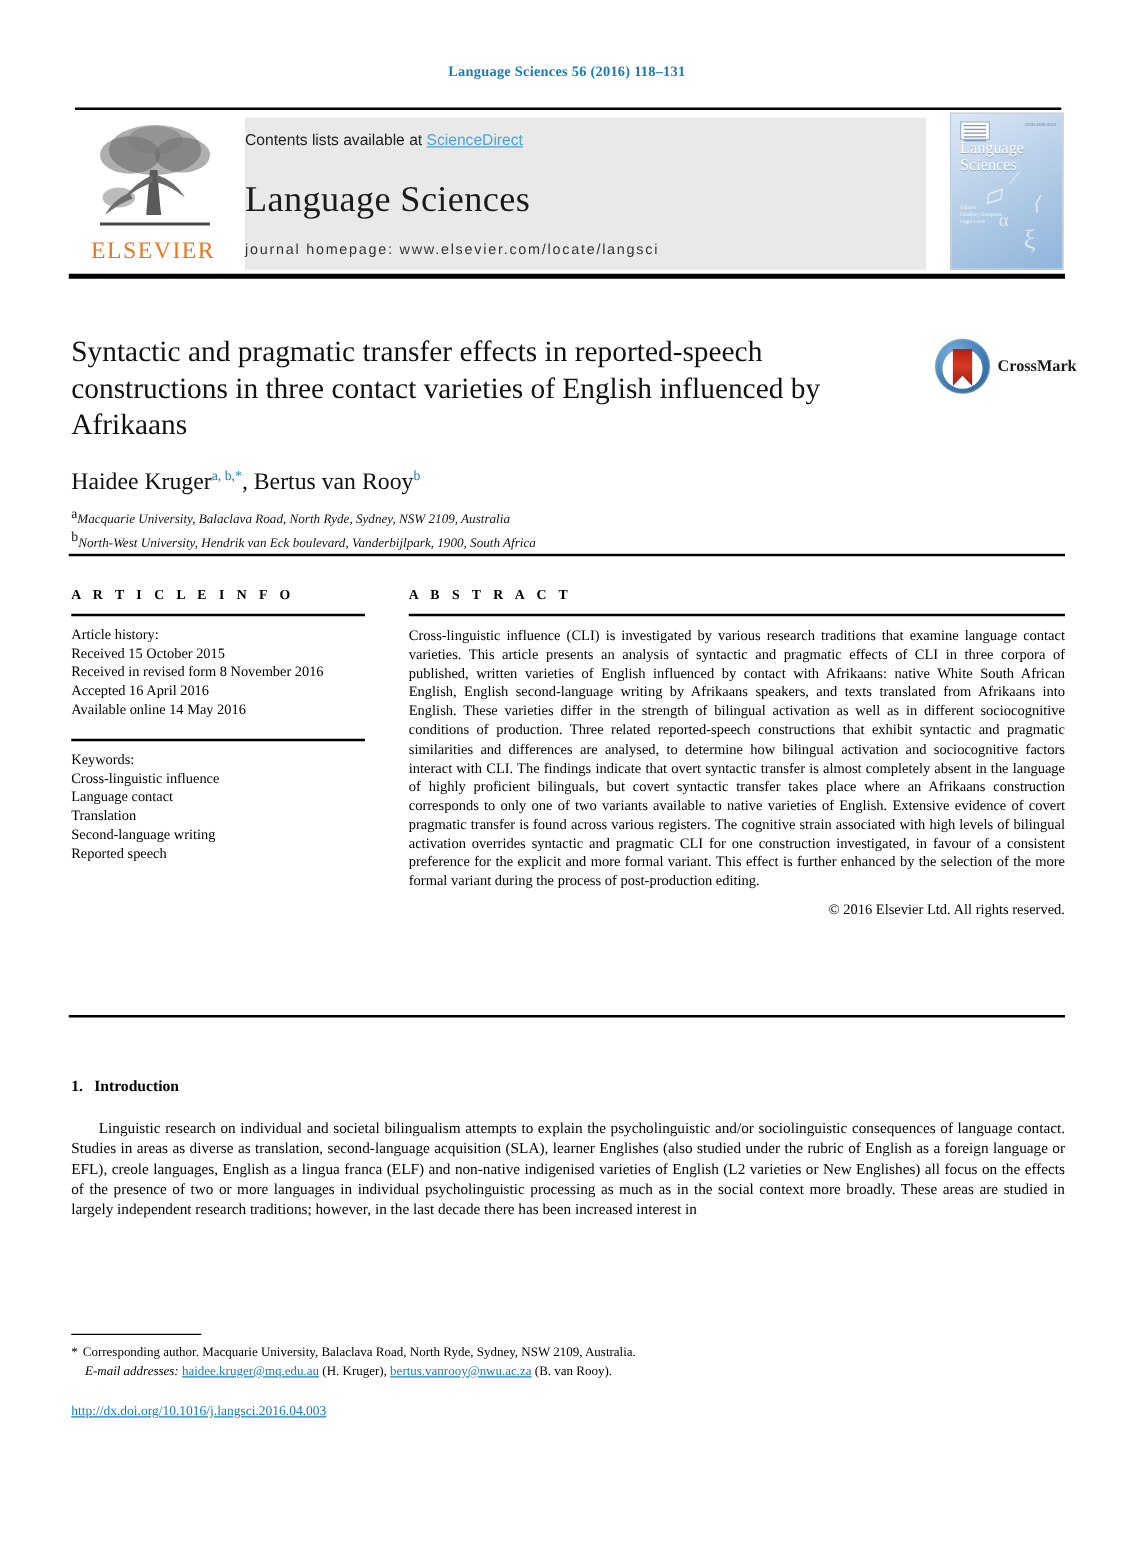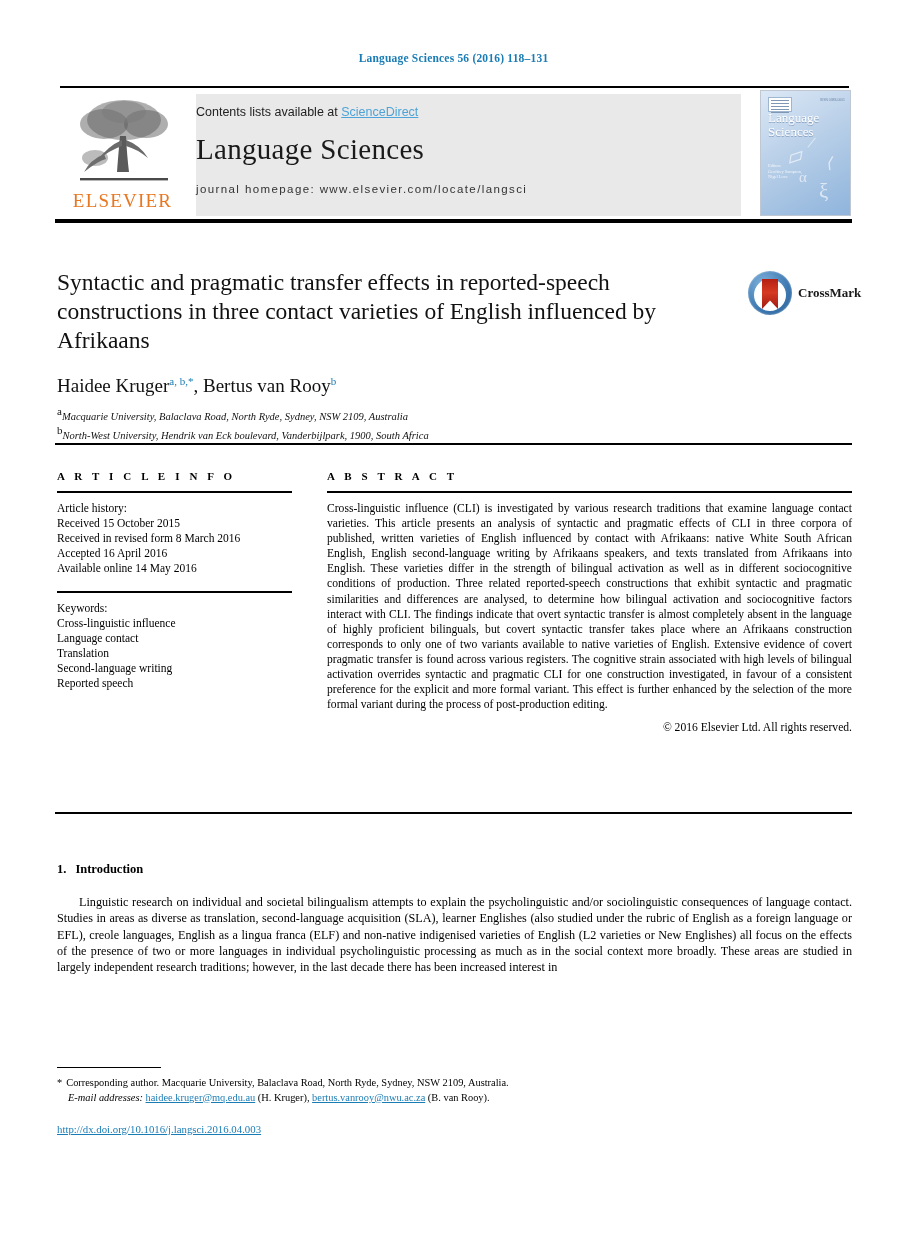--- a/index.html
+++ b/index.html
@@ -77,21 +77,21 @@
   .contents-line {
     padding-top: 11px;
     font-family: "Liberation Sans", sans-serif;
     font-size: 12.5px;
     color: #222;
   }
   .contents-line .sd {
     color: #4ea3d8;
   }
   .journal-title {
-    margin-top: 14px;
+    margin-top: 25px;
     font-family: "Liberation Serif", serif;
     font-size: 29px;
     color: #1a1a1a;
     letter-spacing: .3px;
   }
   .homepage-line {
     margin-top: 17px;
     font-family: "Liberation Sans", sans-serif;
     font-size: 11.5px;
     color: #333;
@@ -402,21 +402,21 @@
     <div class="cm-word">CrossMark</div>
   </div>
 
   <div class="rule-thin" style="top:443px;"></div>
 
   <div class="info-col">
     <div class="sec-head">A R T I C L E   I N F O</div>
     <div class="mini-rule"></div>
     <div class="sub-it">Article history:</div>
     <div class="info-line">Received 15 October 2015</div>
-    <div class="info-line">Received in revised form 8 March 2016</div>
+    <div class="info-line">Received in revised form 8 November 2016</div>
     <div class="info-line">Accepted 16 April 2016</div>
     <div class="info-line">Available online 14 May 2016</div>
 
     <div class="kw-block">
       <div class="mini-rule"></div>
       <div class="sub-it">Keywords:</div>
       <div class="info-line">Cross-linguistic influence</div>
       <div class="info-line">Language contact</div>
       <div class="info-line">Translation</div>
       <div class="info-line">Second-language writing</div>

